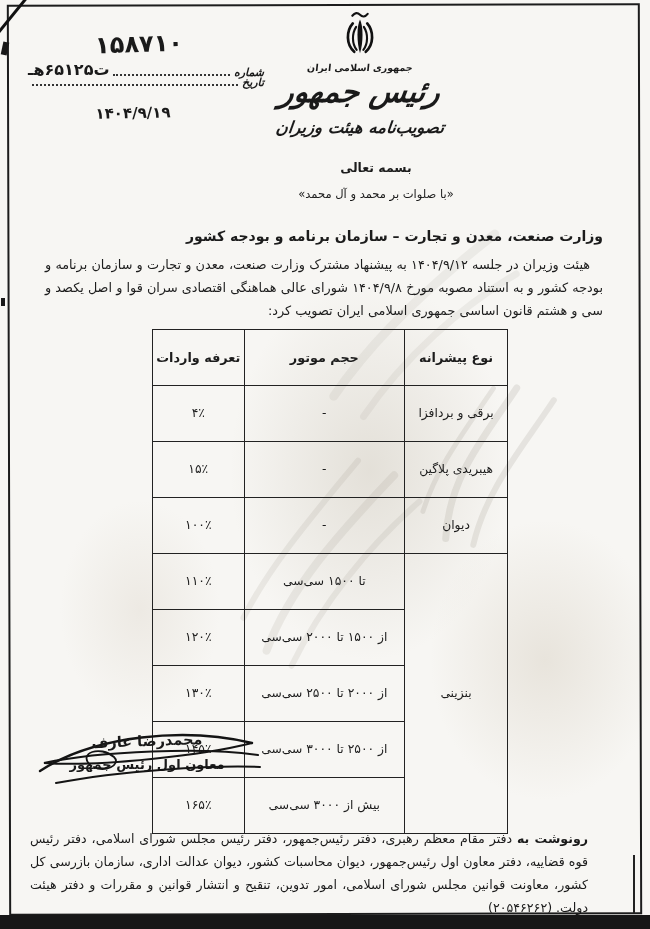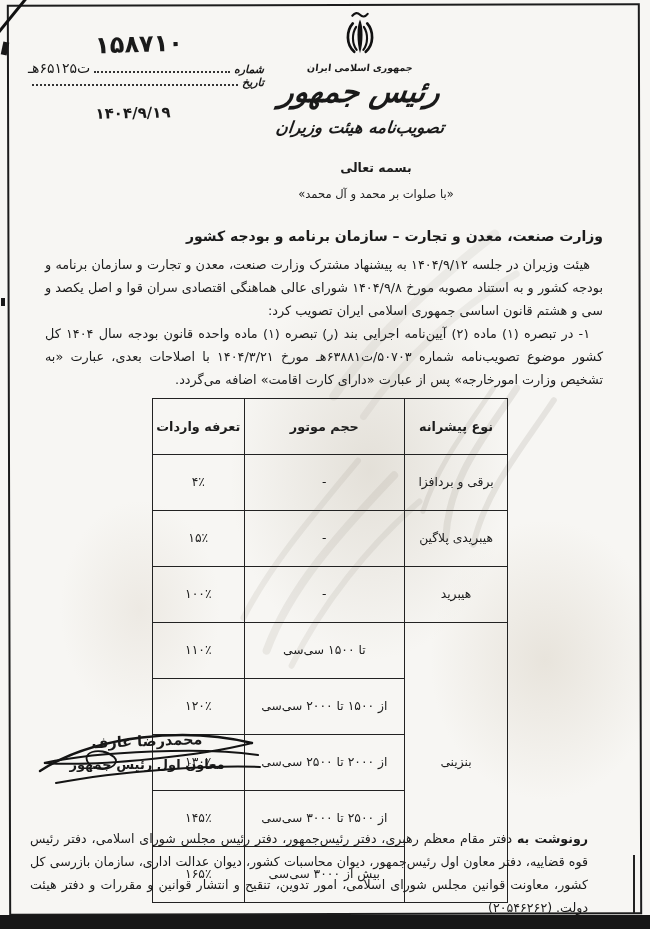--- a/index.html
+++ b/index.html
@@ -22,21 +22,21 @@
   .wm{position:absolute;opacity:.16;pointer-events:none;}
   .wm svg path{stroke:#8e877a;fill:none;stroke-linecap:round;}
 
   
   .serial{position:absolute;left:64px;top:30px;width:150px;font-size:24px;font-weight:bold;
     letter-spacing:5px;transform:rotate(-2deg);direction:rtl;text-align:center;}
   .field-row{position:absolute;left:28px;width:236px;display:flex;direction:rtl;
     align-items:flex-end;font-size:11px;font-weight:bold;font-style:italic;}
   .field-row .dots{flex:1;border-bottom:2px dotted #333;margin:0 4px 3px 4px;height:8px;}
   .num-row{top:60px;} .date-row{top:76px;}
-  .suffix{font-style:normal;font-size:14px;font-weight:normal;}
+  .suffix{font-style:normal;font-size:16px;font-weight:bold;}
   .hdate{position:absolute;left:58px;top:104px;width:150px;font-size:15px;font-weight:bold;
     letter-spacing:2px;direction:rtl;text-align:center;transform:rotate(-1deg);}
 
   
   .letterhead{position:absolute;left:255px;top:10px;width:210px;text-align:center;direction:rtl;}
   .letterhead svg{display:block;margin:0 auto;}
   .republic{font-size:9.5px;font-weight:bold;margin-top:2px;transform:skewX(-6deg);}
   .president{font-size:30px;font-weight:bold;font-style:italic;margin-top:1px;transform:skewX(-8deg);}
   .doctype{font-size:16.5px;font-weight:bold;font-style:italic;margin-top:9px;transform:skewX(-6deg);}
 
@@ -129,21 +129,20 @@
     <div class="republic">جمهوری اسلامی ایران</div>
     <div class="president">رئیس جمهور</div>
     <div class="doctype">تصویب‌نامه هیئت وزیران</div>
   </div>
 
   <div class="bodycol">
     <div class="basmala">بسمه تعالی</div>
     <div class="salawat">«با صلوات بر محمد و آل محمد»</div>
     <div class="addressee">وزارت صنعت، معدن و تجارت – سازمان برنامه و بودجه کشور</div>
     <p class="para preamble">هیئت وزیران در جلسه ۱۴۰۴/۹/۱۲ به پیشنهاد مشترک وزارت صنعت، معدن و تجارت و سازمان برنامه و بودجه کشور و به استناد مصوبه مورخ ۱۴۰۴/۹/۸ شورای عالی هماهنگی اقتصادی سران قوا و اصل یکصد و سی و هشتم قانون اساسی جمهوری اسلامی ایران تصویب کرد:</p>
-    <p class="para">۱- در تبصره (۱) ماده (۲) آیین‌نامه اجرایی بند (ر) تبصره (۱) ماده واحده قانون بودجه سال ۱۴۰۴ کل کشور موضوع تصویب‌نامه شماره ۵۰۷۰۳/ت۶۳۸۸۱هـ مورخ ۱۴۰۴/۳/۲۱ با اصلاحات بعدی، عبارت «به تشخیص وزارت امورخارجه» پس از عبارت «دارای کارت اقامت» اضافه می‌گردد.</p>
 
     <div class="tblwrap">
       <table class="tariff">
         <thead>
           <tr>
             <th class="c-type">نوع پیشرانه</th>
             <th class="c-eng">حجم موتور</th>
             <th class="c-pct">تعرفه واردات</th>
           </tr>
         </thead>
@@ -152,21 +151,21 @@
             <td class="c-type">برقی و بردافزا</td>
             <td class="c-eng">-</td>
             <td class="c-pct">۴٪</td>
           </tr>
           <tr>
             <td class="c-type">هیبریدی پلاگین</td>
             <td class="c-eng">-</td>
             <td class="c-pct">۱۵٪</td>
           </tr>
           <tr>
-            <td class="c-type">هیبرید</td>
+            <td class="c-type">دیوان</td>
             <td class="c-eng">-</td>
             <td class="c-pct">۱۰۰٪</td>
           </tr>
           <tr>
             <td class="c-type" rowspan="5">بنزینی</td>
             <td class="c-eng">تا ۱۵۰۰ سی‌سی</td>
             <td class="c-pct">۱۱۰٪</td>
           </tr>
           <tr>
             <td class="c-eng">از ۱۵۰۰ تا ۲۰۰۰ سی‌سی</td>

